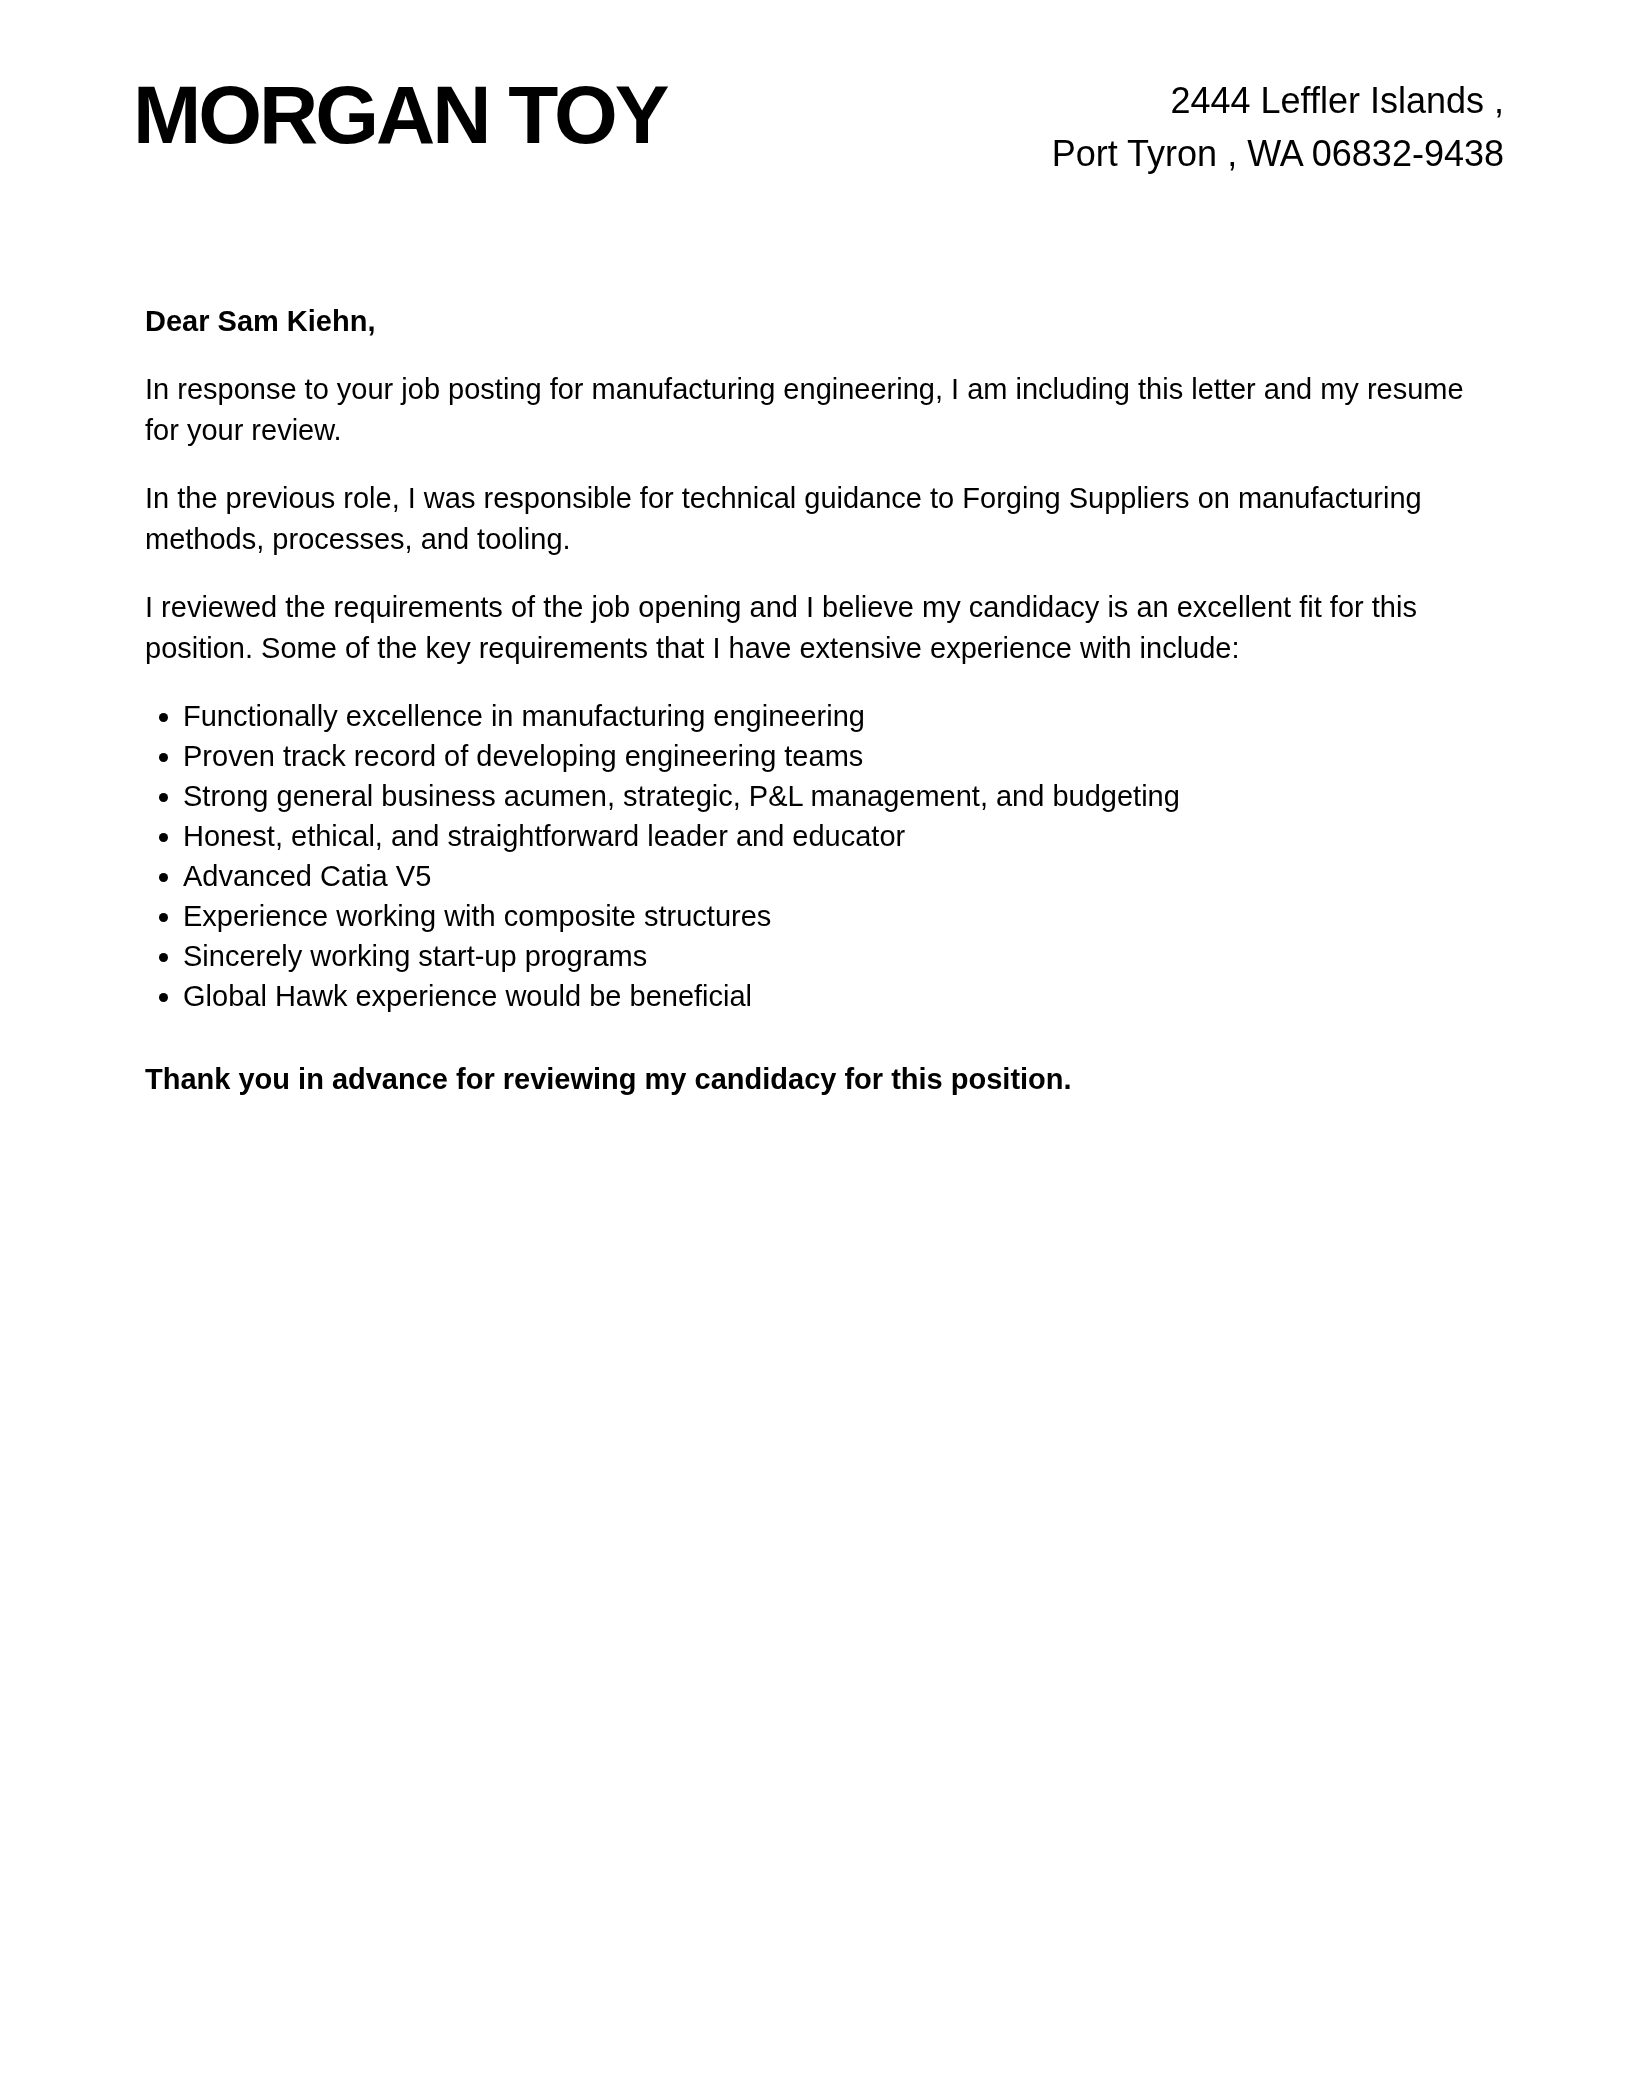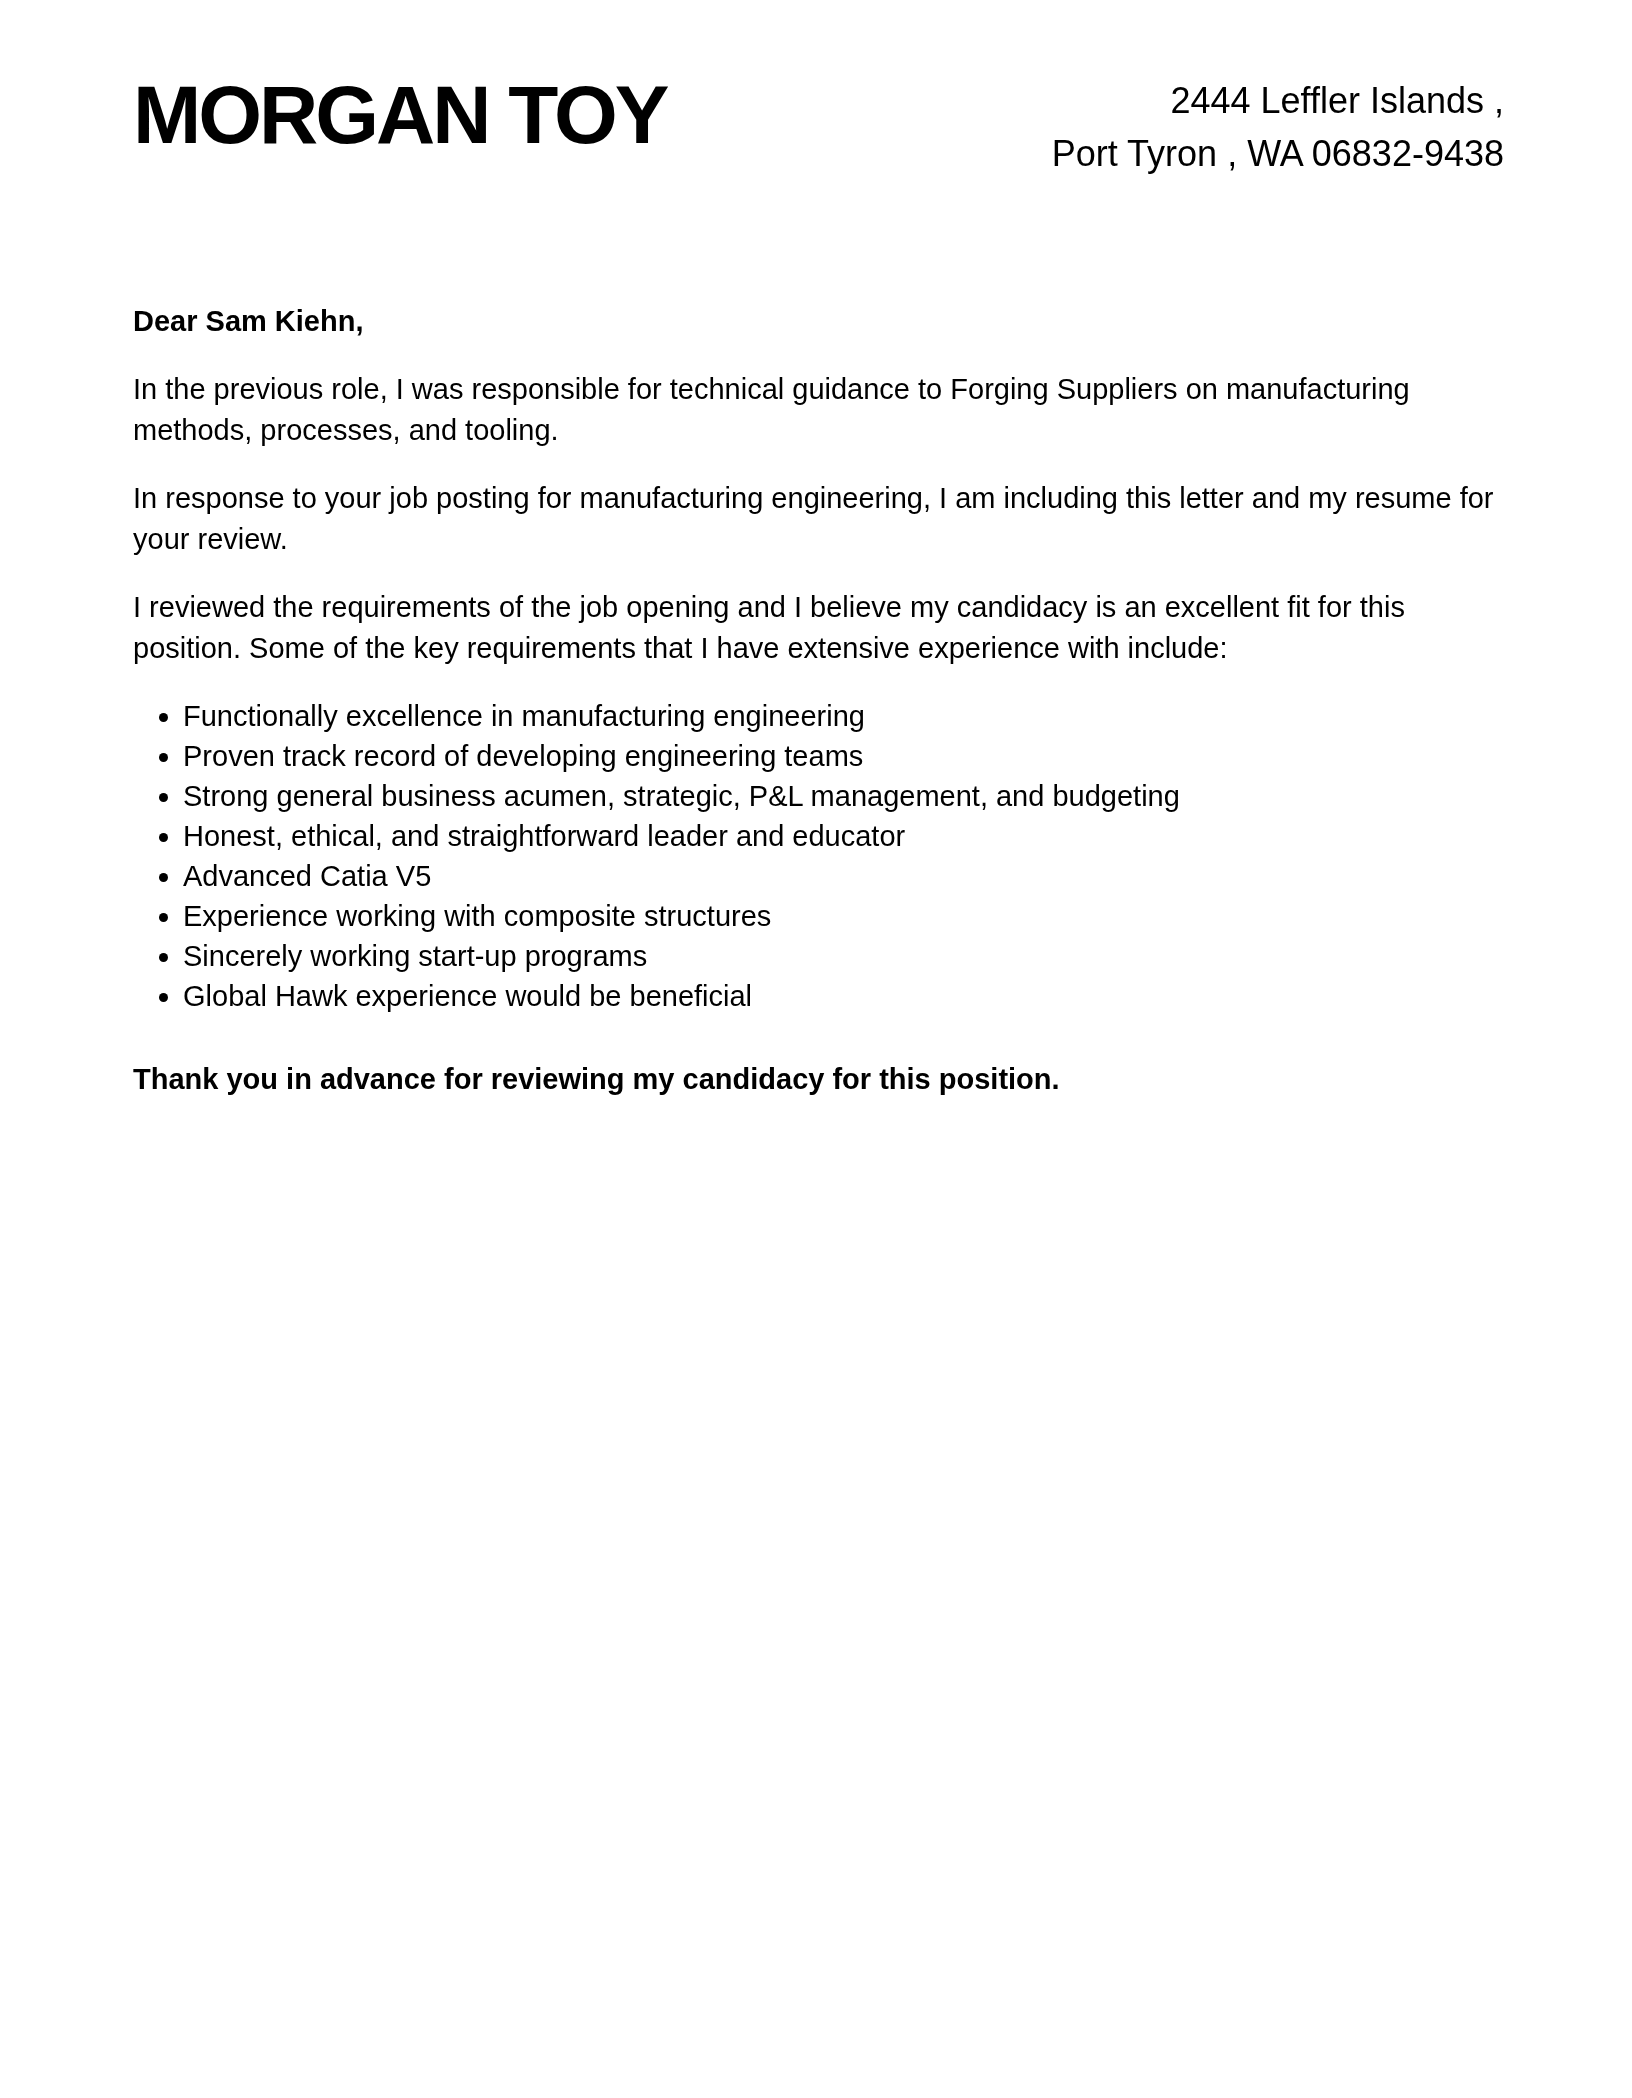--- a/index.html
+++ b/index.html
@@ -38,21 +38,21 @@
     text-align: right;
     white-space: nowrap;
   }
   .letter-body {
     margin-top: 121px;
     font-size: 29px;
     line-height: 41px;
     letter-spacing: 0;
   }
   .letter-body p {
-    margin: 0 0 27px 0;
+    margin: 0 0 27px 12px;
   }
   .bold {
     font-weight: 700;
   }
   .requirements-list {
     list-style: disc;
     margin: 0 0 43px 0;
     padding: 0 0 0 50px;
   }
   .requirements-list li {
@@ -73,23 +73,23 @@
     <div class="address-block">
       <div>2444 Leffler Islands ,</div>
       <div>Port Tyron , WA 06832-9438</div>
     </div>
   </header>
 
   <main class="letter-body">
 
     <p class="bold">Dear Sam Kiehn,</p>
 
+    <p>In response to your job posting for manufacturing engineering, I am including this letter and my resume for your review.</p>
+
     <p>In the previous role, I was responsible for technical guidance to Forging Suppliers on manufacturing methods, processes, and tooling.</p>
-
-    <p>In response to your job posting for manufacturing engineering, I am including this letter and my resume for your review.</p>
 
     <p>I reviewed the requirements of the job opening and I believe my candidacy is an excellent fit for this position. Some of the key requirements that I have extensive experience with include:</p>
 
     <ul class="requirements-list">
       <li>Functionally excellence in manufacturing engineering</li>
       <li>Proven track record of developing engineering teams</li>
       <li>Strong general business acumen, strategic, P&amp;L management, and budgeting</li>
       <li>Honest, ethical, and straightforward leader and educator</li>
       <li>Advanced Catia V5</li>
       <li>Experience working with composite structures</li>

